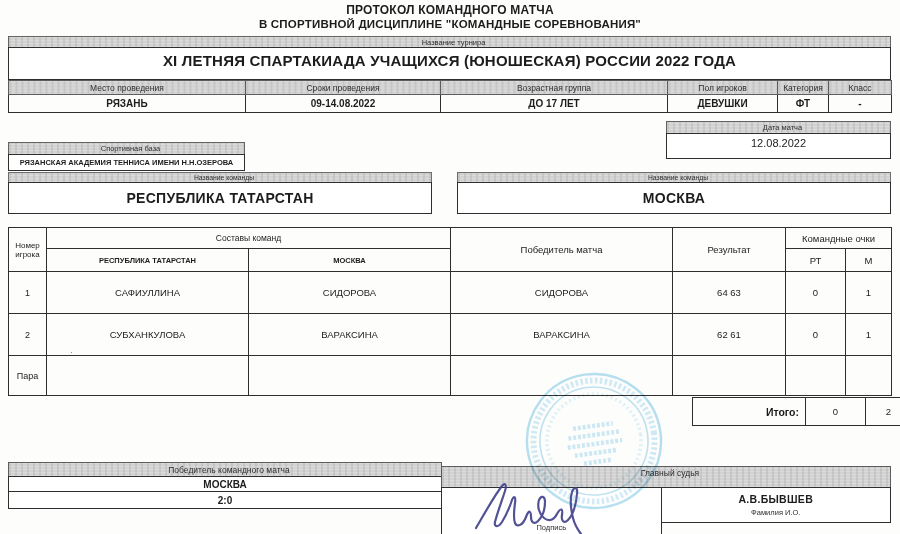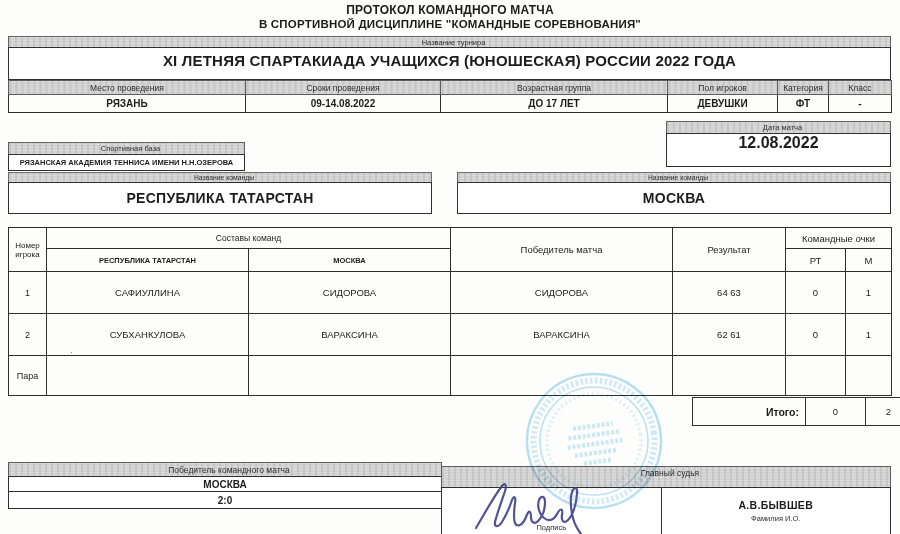--- a/index.html
+++ b/index.html
@@ -50,21 +50,21 @@
     border-color: #5d5d5d;
   }
   .info tr.val td { height: 18px; font-size: 10px; font-weight: bold; }
 
   .venue { position: absolute; left: 8px; top: 121px; width: 237px; }
   .venue .bar { height: 13px; font-size: 7.5px; line-height: 12px; margin-top: 21px; }
   .venue .box { height: 17px; font-size: 7.5px; font-weight: bold; line-height: 16px; }
 
   .mdate { position: absolute; left: 666px; top: 121px; width: 225px; }
   .mdate .bar { height: 13px; font-size: 7.5px; line-height: 12px; }
-  .mdate .box { height: 34px; font-size: 16px; font-weight: bold; line-height: 18px; }
+  .mdate .box { height: 26px; font-size: 11px; font-weight: normal; line-height: 18px; }
 
   .team { position: absolute; top: 172px; }
   .team .bar { height: 11px; font-size: 6.8px; line-height: 10px; border-color: #6e6e6e; }
   .team .box { height: 32px; font-size: 14px; font-weight: bold; line-height: 31px; letter-spacing: .3px; }
   .team.left { left: 8px; width: 424px; }
   .team.right { left: 457px; width: 434px; }
 
   .main { position: absolute; left: 8px; top: 227px; width: 883px; }
   .main th { border: 1px solid #2e2e2e; font-weight: normal; overflow: hidden; }
   .main thead tr:first-child th { height: 21px; }
@@ -85,21 +85,21 @@
 
   .fleft { position: absolute; left: 8px; top: 462px; width: 434px; }
   .fleft .bar { height: 15px; font-size: 8.5px; line-height: 14px; border-color: #5d5d5d; }
   .fleft .box { height: 16px; font-size: 10px; font-weight: bold; line-height: 15px; }
   .fleft .box.last { height: 18px; line-height: 17px; }
 
   .fright { position: absolute; left: 441px; top: 466px; width: 450px; }
   .fright .bar { height: 22px; font-size: 8.5px; line-height: 13px; border-color: #5d5d5d; }
   .fright .cells { display: flex; margin-top: -1px; }
   .sig-cell { position: relative; width: 221px; height: 48px; border: 1px solid #2e2e2e; background: #fff; }
-  .name-cell { position: relative; width: 230px; height: 48px; border: 1px solid #2e2e2e; border-left: none; background: #fff;
+  .name-cell { position: relative; width: 230px; height: 36px; border: 1px solid #2e2e2e; border-left: none; background: #fff;
                display: flex; flex-direction: column; align-items: center; justify-content: center; }
   .judge-name { font-size: 10.5px; font-weight: bold; letter-spacing: .3px; }
   .judge-name-label { font-size: 7.5px; color: #2e2e2e; margin-top: 3px; }
   .sig-label { position: absolute; bottom: 2px; left: 0; width: 100%; text-align: center; font-size: 7.5px; color: #2e2e2e; }
 
   .signature-svg { position: absolute; left: 32px; top: -8px; overflow: visible; z-index: 7; }
 
   .stamp { position: absolute; left: 519px; top: 366px; width: 150px; height: 150px; z-index: 5;
            pointer-events: none; mix-blend-mode: multiply; opacity: .85; }
 

